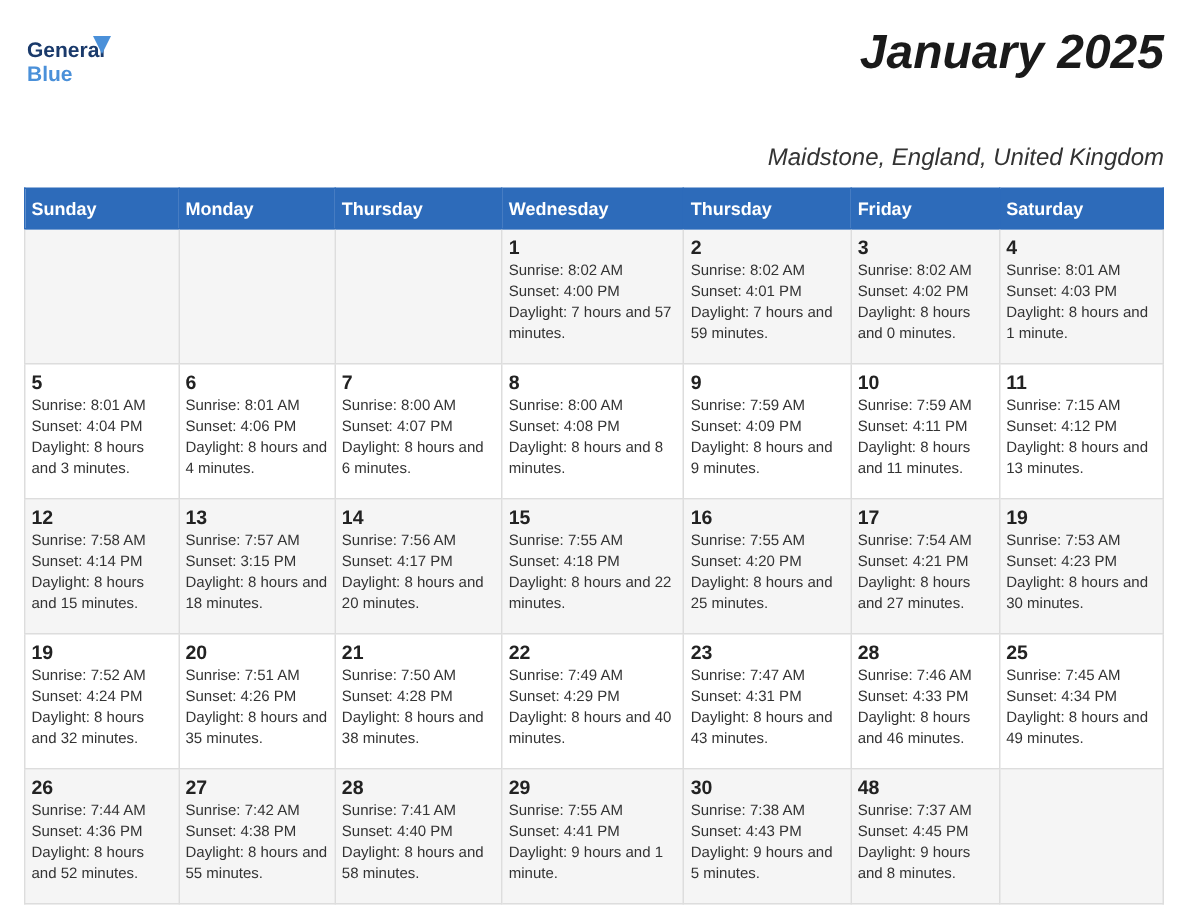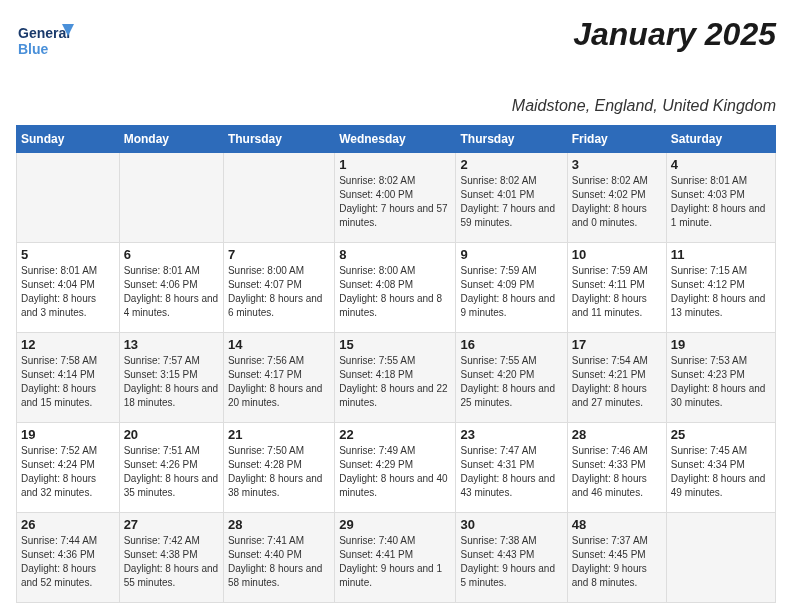--- a/index.html
+++ b/index.html
@@ -287,21 +287,21 @@
 Daylight: 8 hours and 55 minutes.</div>
         </td>
         <td>
           <span class="day-num">28</span>
           <div class="cell-content">Sunrise: 7:41 AM
 Sunset: 4:40 PM
 Daylight: 8 hours and 58 minutes.</div>
         </td>
         <td>
           <span class="day-num">29</span>
-          <div class="cell-content">Sunrise: 7:40 AM
+          <div class="cell-content">Sunrise: 7:55 AM
 Sunset: 4:41 PM
 Daylight: 9 hours and 1 minute.</div>
         </td>
         <td>
           <span class="day-num">30</span>
           <div class="cell-content">Sunrise: 7:38 AM
 Sunset: 4:43 PM
 Daylight: 9 hours and 5 minutes.</div>
         </td>
         <td>

